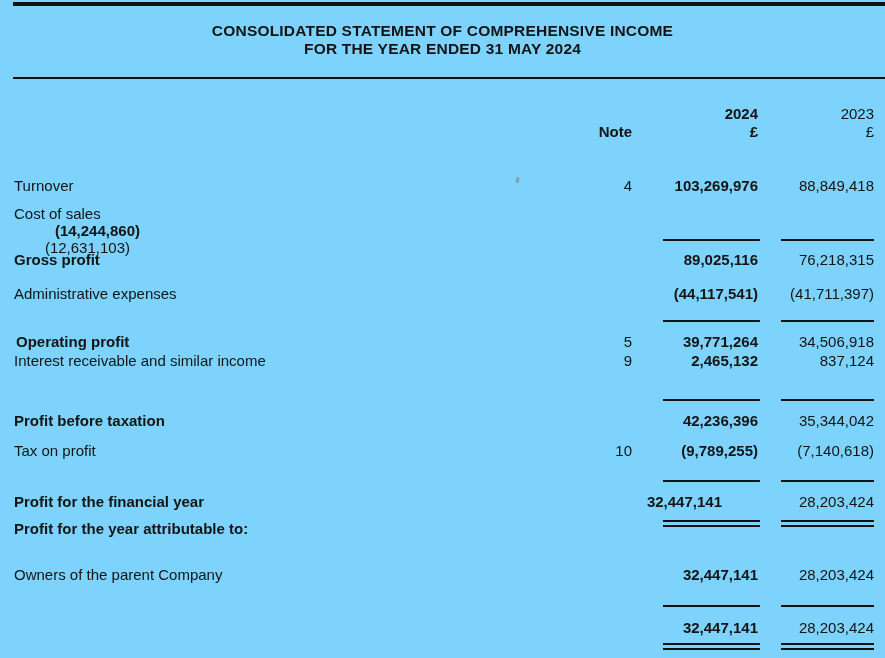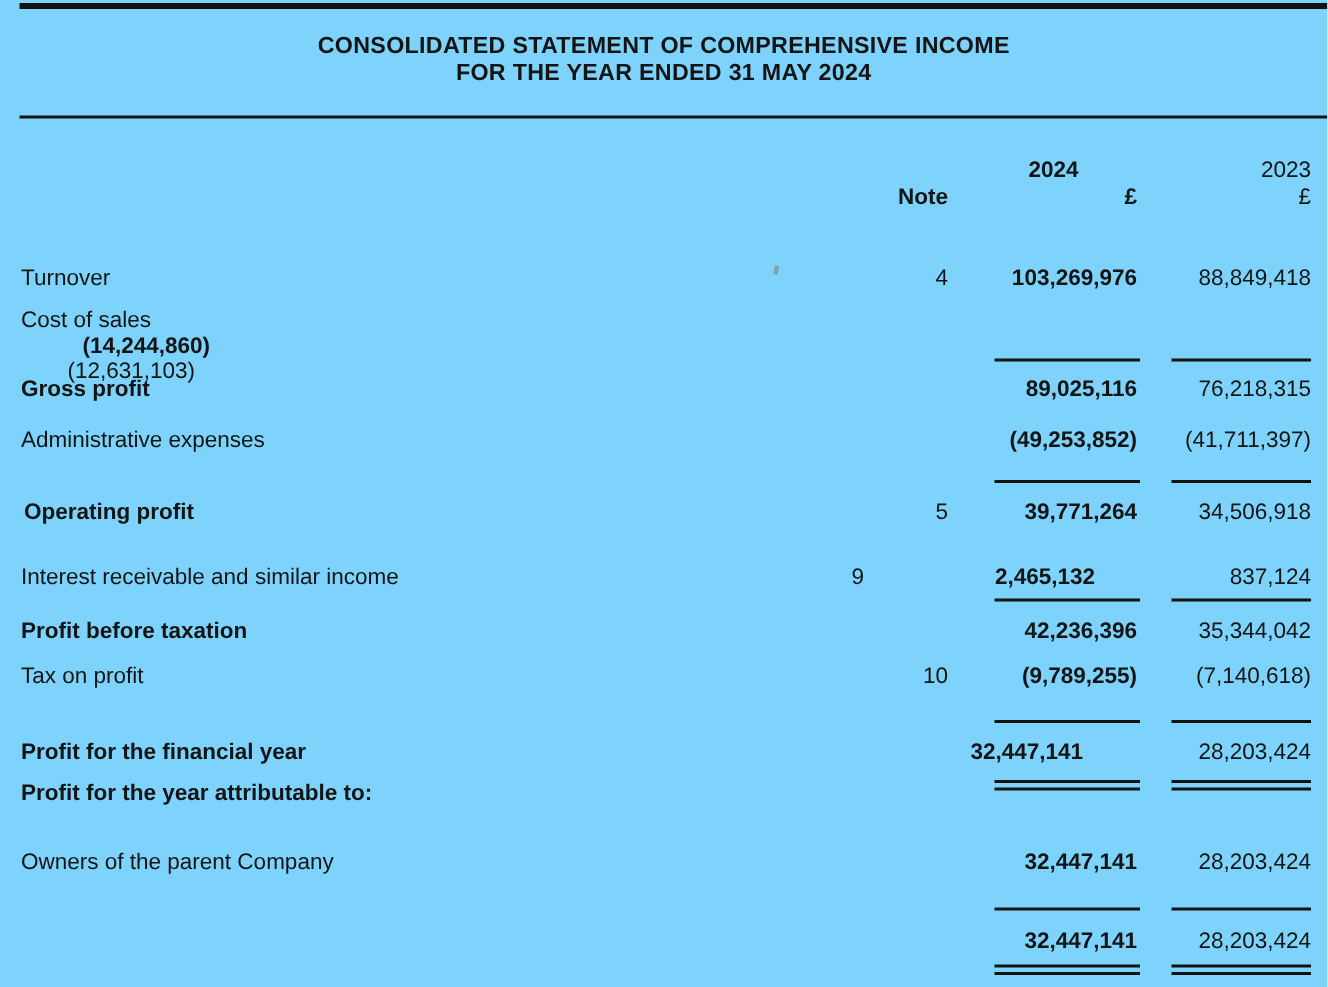--- a/index.html
+++ b/index.html
@@ -51,30 +51,30 @@
   }
   .sp { flex: 1; }
   .rbox24 { width: 126px; }
   .rbox23 { width: 116px; }
   .line24 { width: 97px; height: 2px; background: #121212; margin-left: auto; margin-right: -2px; }
   .line23 { width: 93px; height: 2px; background: #121212; margin-left: auto; }
   .dbl24  { width: 97px; height: 3px; border-top: 2px solid #121212; border-bottom: 2px solid #121212; margin-left: auto; margin-right: -2px; }
   .dbl23  { width: 93px; height: 3px; border-top: 2px solid #121212; border-bottom: 2px solid #121212; margin-left: auto; }
 
   
-  .y-hdr-year { top: 105px; gap: 39px; }
+  .y-hdr-year { top: 105px; }
   .y-hdr-note { top: 123px; }
   .y-turnover { top: 177px; }
   .y-cost     { top: 205px; flex-direction: column; }
   .y-rule1    { top: 239px; }
   .y-gross    { top: 251px; }
   .y-admin    { top: 285px; }
   .y-rule2    { top: 320px; }
   .y-operating{ top: 333px; padding-left: 16px; }
-  .y-interest { top: 376px; gap: 28px; }
+  .y-interest { top: 352px; }
   .y-rule3    { top: 399px; }
   .y-pbt      { top: 412px; }
   .y-tax      { top: 442px; }
   .y-rule4    { top: 480px; }
   .y-pfy      { top: 493px; gap: 36px; }
   .y-drule1   { top: 520px; }
   .y-attrib   { top: 520px; }
   .y-owners   { top: 566px; }
   .y-rule5    { top: 605px; }
   .y-total    { top: 619px; }
@@ -147,21 +147,21 @@
   <div class="row y-gross">
     <div class="c-label b">Gross profit</div>
     <div class="c-note"></div>
     <div class="c-a24">89,025,116</div>
     <div class="c-a23">76,218,315</div>
   </div>
 
   <div class="row y-admin">
     <div class="c-label">Administrative expenses</div>
     <div class="c-note"></div>
-    <div class="c-a24">(49,253,852)</div>
+    <div class="c-a24">(44,117,541)</div>
     <div class="c-a23">(41,711,397)</div>
   </div>
 
   <div class="rules-row y-rule2">
     <div class="sp"></div>
     <div class="rbox24">
         <div class="line24"></div>
       </div>
     <div class="rbox23">
         <div class="line23"></div>

